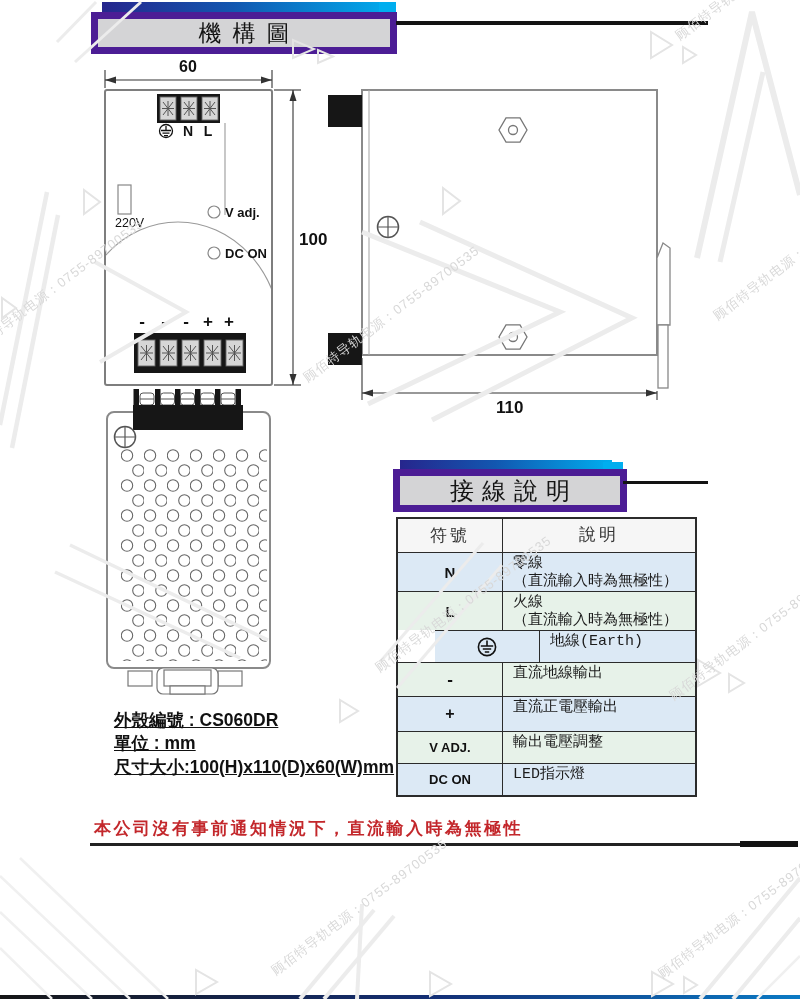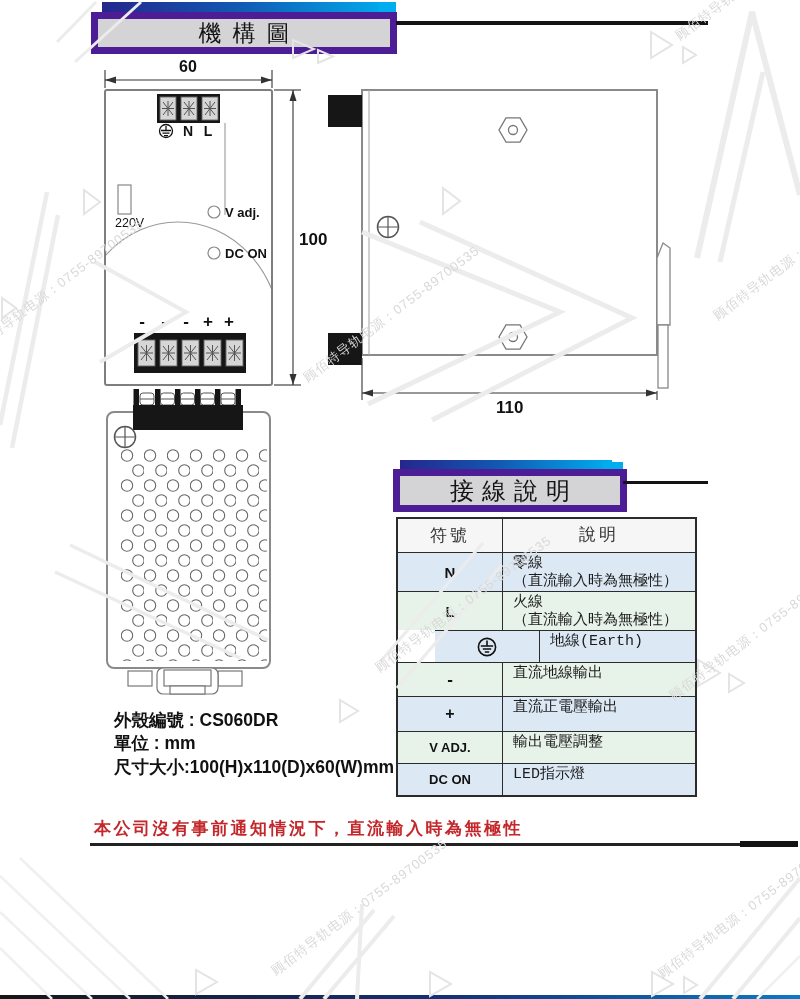--- a/index.html
+++ b/index.html
@@ -26,21 +26,21 @@
          font-weight:bold;font-size:15px;color:#111;}
   .sym-sm{font-size:13px;}
   .t-desc{flex:1;display:flex;flex-direction:column;padding:2px 10px;
           font-family:Liberation Mono, monospace;font-size:15px;color:#1c1c1c;line-height:1.22;}
   .t-head{background:#f6f6f6;height:33px;}
   .t-head .t-sym,.t-head .t-desc{font-family:"Liberation Serif",serif;font-weight:normal;font-size:17px;
           letter-spacing:3px;color:#333;flex-direction:row;align-items:center;justify-content:center;padding:0;}
   .row-blue{background:#dce9f5;}
   .row-green{background:#e7f2e9;}
   
-  .notes{position:absolute;left:114px;top:709px;font-size:17.5px;font-weight:600;color:#111;line-height:1.33;}
+  .notes{position:absolute;left:114px;top:709px;font-size:17.5px;font-weight:600;color:#111;line-height:1.33;text-decoration:underline;}
   .disclaimer{position:absolute;left:94px;top:817px;font-family:"Liberation Serif",serif;font-weight:bold;
               color:#c3272b;font-size:17px;letter-spacing:2.5px;}
   
   .wm-svg,.wm-text{pointer-events:none;z-index:40;}
   .wm-svg{position:absolute;left:0;top:0;}
   .wm-text{position:absolute;transform:rotate(-37deg);transform-origin:left top;color:#d8d8d8;
            font-size:13px;white-space:nowrap;letter-spacing:1px;}
   .bottombar{position:absolute;left:0;top:995px;width:800px;height:4px;
              background:linear-gradient(90deg,#161616 0%,#143077 55%,#0b7ac4 100%);}
 </style>

